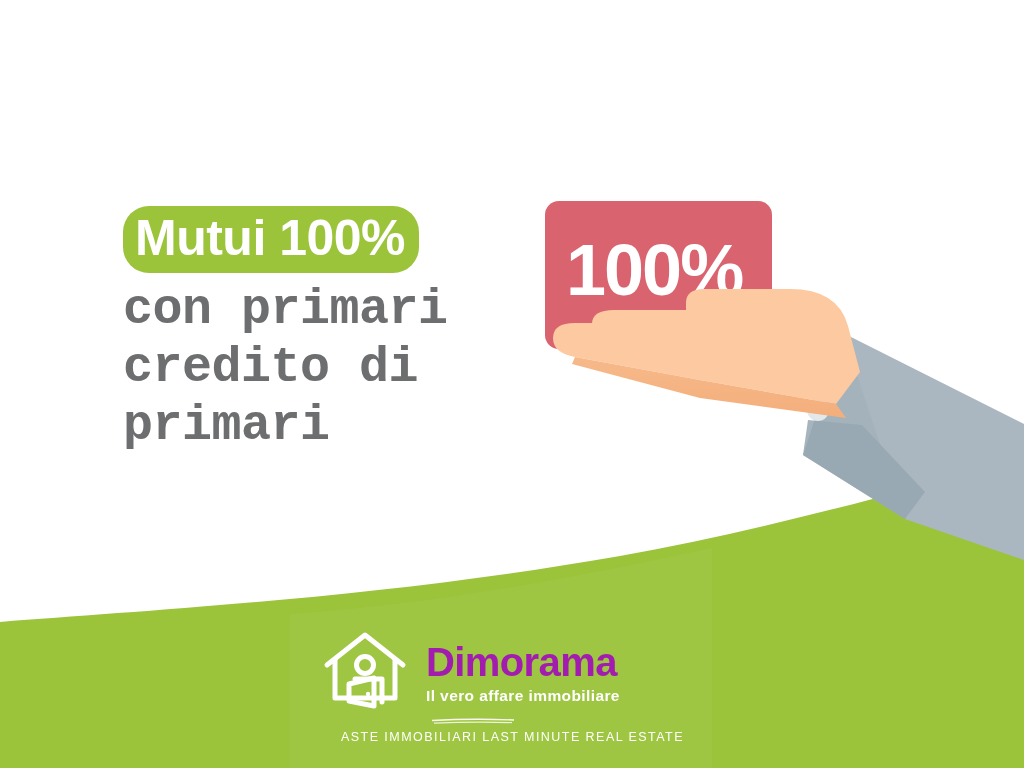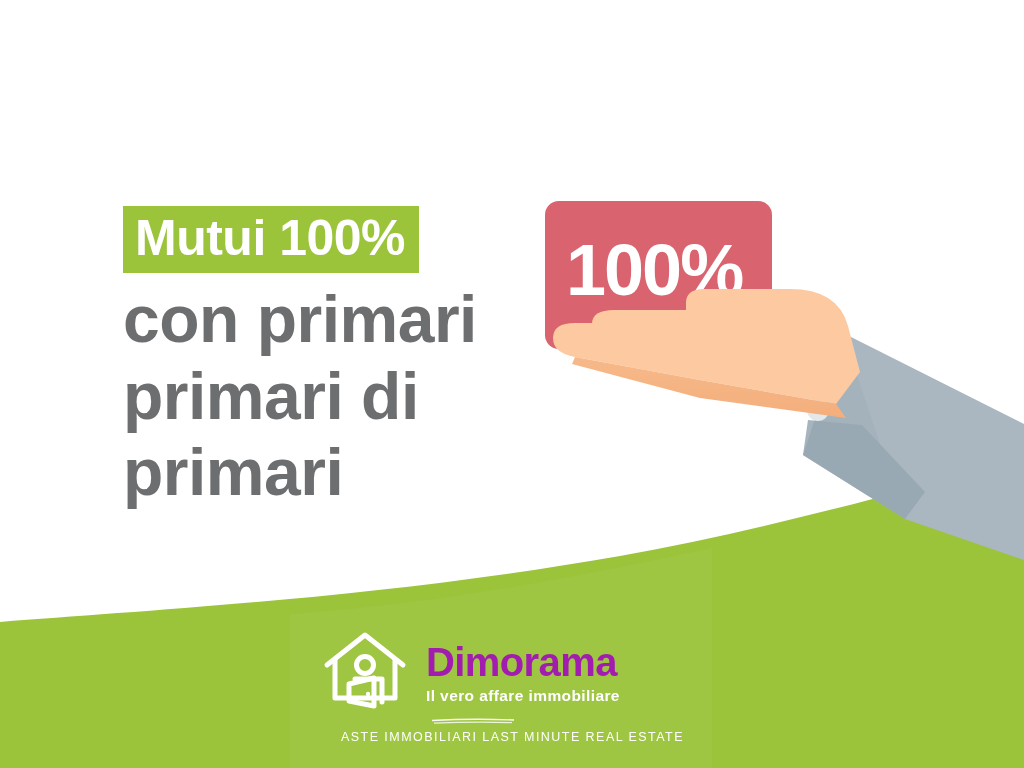--- a/index.html
+++ b/index.html
@@ -22,36 +22,38 @@
     position:absolute;
     left:123px; top:206px;
     width:400px;
     z-index:40;
   }
   #headline-line1-wrap {
     display:inline-block;
     background:#9BC43A;
     padding:8px 14px 10px 12px;
     line-height:0.98;
+    border-radius:26px;
   }
   #headline-line1 {
     display:block;
     font-size:50px;
     font-weight:bold;
     color:#ffffff;
     letter-spacing:-0.5px;
     white-space:nowrap;
   }
   #headline-rest {
     margin-top:8px;
-    font-size:66px;
+    font-size:50px;
     font-weight:bold;
     color:#6D6E70;
     line-height:1.16;
     letter-spacing:-0.5px;
+    font-family:Liberation Mono, monospace;
   }
   #headline-rest div { white-space:nowrap; }
 
   
   #illustration {
     position:absolute;
     left:0; top:0;
     width:1024px; height:768px;
     z-index:30;
     pointer-events:none;
@@ -172,21 +174,21 @@
       <path d="M836,404 L862,366 L886,398 L862,430 Z" fill="#F7B98A" opacity="0.0"></path>
     </g>
   </svg>
 
   <div id="headline">
     <div id="headline-line1-wrap">
       <span id="headline-line1">Mutui 100%</span>
     </div>
     <div id="headline-rest">
       <div>con primari</div>
-      <div>primari di</div>
+      <div>credito di</div>
       <div>primari</div>
     </div>
   </div>
 
   <div id="logo-lockup">
 
     <div id="logo-row">
       <svg id="logo-mark" viewBox="0 0 86 86" xmlns="http://www.w3.org/2000/svg">
 
         <path d="M5,37 L43,7 L81,37" fill="none" stroke="#FFFFFF" stroke-width="5" stroke-linecap="round" stroke-linejoin="round"></path>

